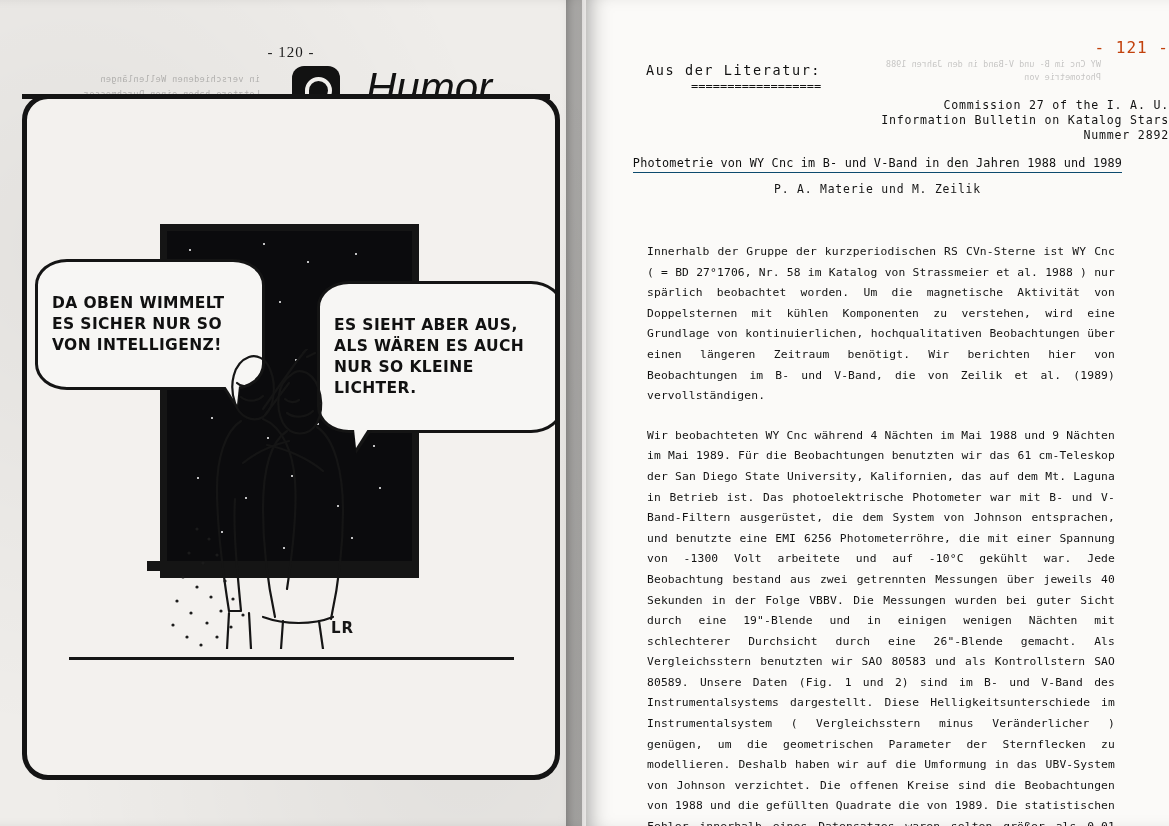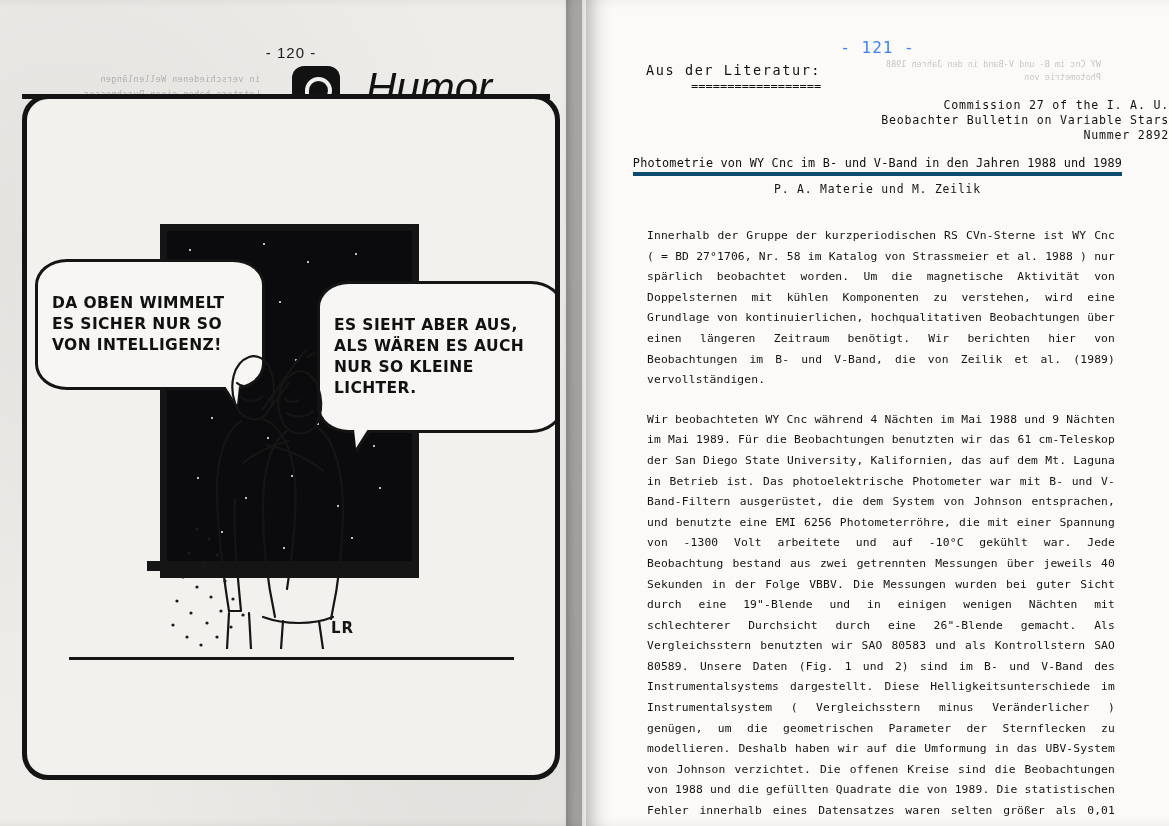--- a/index.html
+++ b/index.html
@@ -34,21 +34,21 @@
       radial-gradient(ellipse at 80% 85%, rgba(0,0,0,0.06), rgba(0,0,0,0) 65%);
     pointer-events: none;
   }
   .folio-left {
     position: absolute;
     left: 0; right: 0; top: 44px;
     text-align: center;
     font-size: 15px;
     letter-spacing: 1px;
     color: #1b1b1b;
-    font-family: Liberation Sans, sans-serif;
+    font-family: Liberation Serif, serif;
   }
   
   .ghost {
     position: absolute;
     color: rgba(90,90,90,0.40);
     font-size: 8.5px;
     line-height: 15.2px;
     letter-spacing: 0.4px;
     transform: scaleX(-1);
     white-space: pre;
@@ -219,24 +219,24 @@
   .page-right {
     position: absolute;
     left: 586px; top: 0;
     width: 583px; height: 826px;
     background: #fbfaf8;
     box-shadow: inset 16px 0 22px -14px rgba(0,0,0,0.38);
   }
   .folio-right {
     position: absolute;
     left: 0; right: 0; top: 38px;
-    text-align: center;
+    text-align: right;
     font-size: 16px;
     letter-spacing: 1px;
-    color: #3b82f6;
+    color: #c2410c;
   }
   .ghost-right {
     position: absolute;
     left: 300px; top: 58px;
     transform: scaleX(-1);
     color: rgba(100,100,100,0.35);
     font-size: 8.5px;
     line-height: 13px;
     white-space: pre;
     pointer-events: none;
@@ -266,42 +266,42 @@
   }
   .paper-title {
     position: absolute;
     left: 0; right: 0; top: 156px;
     text-align: center;
     font-size: 11.8px;
     letter-spacing: 0.2px;
     color: #0f0f0f;
   }
   .paper-title span {
-    border-bottom: 4px solid #0c4a6e;
+    border-bottom: 1px solid #0c4a6e;
     padding-bottom: 2px;
   }
   .authors {
     position: absolute;
     left: 0; right: 0; top: 182px;
     text-align: center;
     font-size: 11.4px;
     letter-spacing: 0.8px;
     color: #161616;
   }
   .body-col {
     position: absolute;
     left: 61px; top: 226px;
     width: 468px;
     font-size: 11.3px;
     line-height: 20.6px;
     color: #131313;
     text-align: justify;
     letter-spacing: 0.15px;
   }
-  .body-col p { margin: 0 0 19px 0; }
+  .body-col p { margin: 16px 0 19px 0; }
   .body-col p:last-child { margin-bottom: 0; }
 </style>
 </head>
 <body>
 
 <div class="spread">
 
   <div class="page-left">
     <div class="grain"></div>
 
@@ -461,21 +461,21 @@
     <div class="ghost-right">WY Cnc im B- und V-Band in den Jahren 1988
 Photometrie von</div>
 
     <div class="lit-head">
       <span>Aus der Literatur:</span>
       <span class="uline">==================</span>
     </div>
 
     <div class="iau-block">
       <div>Commission 27 of the  I. A. U.</div>
-      <div>Beobachter Bulletin on Variable Stars</div>
+      <div>Information Bulletin on Katalog Stars</div>
       <div>Nummer   2892</div>
     </div>
 
     <div class="paper-title">
       <span>Photometrie von WY Cnc im B- und V-Band in den Jahren 1988 und 1989</span>
     </div>
 
     <div class="authors">P. A. Materie und M. Zeilik</div>
 
     <div class="body-col">

